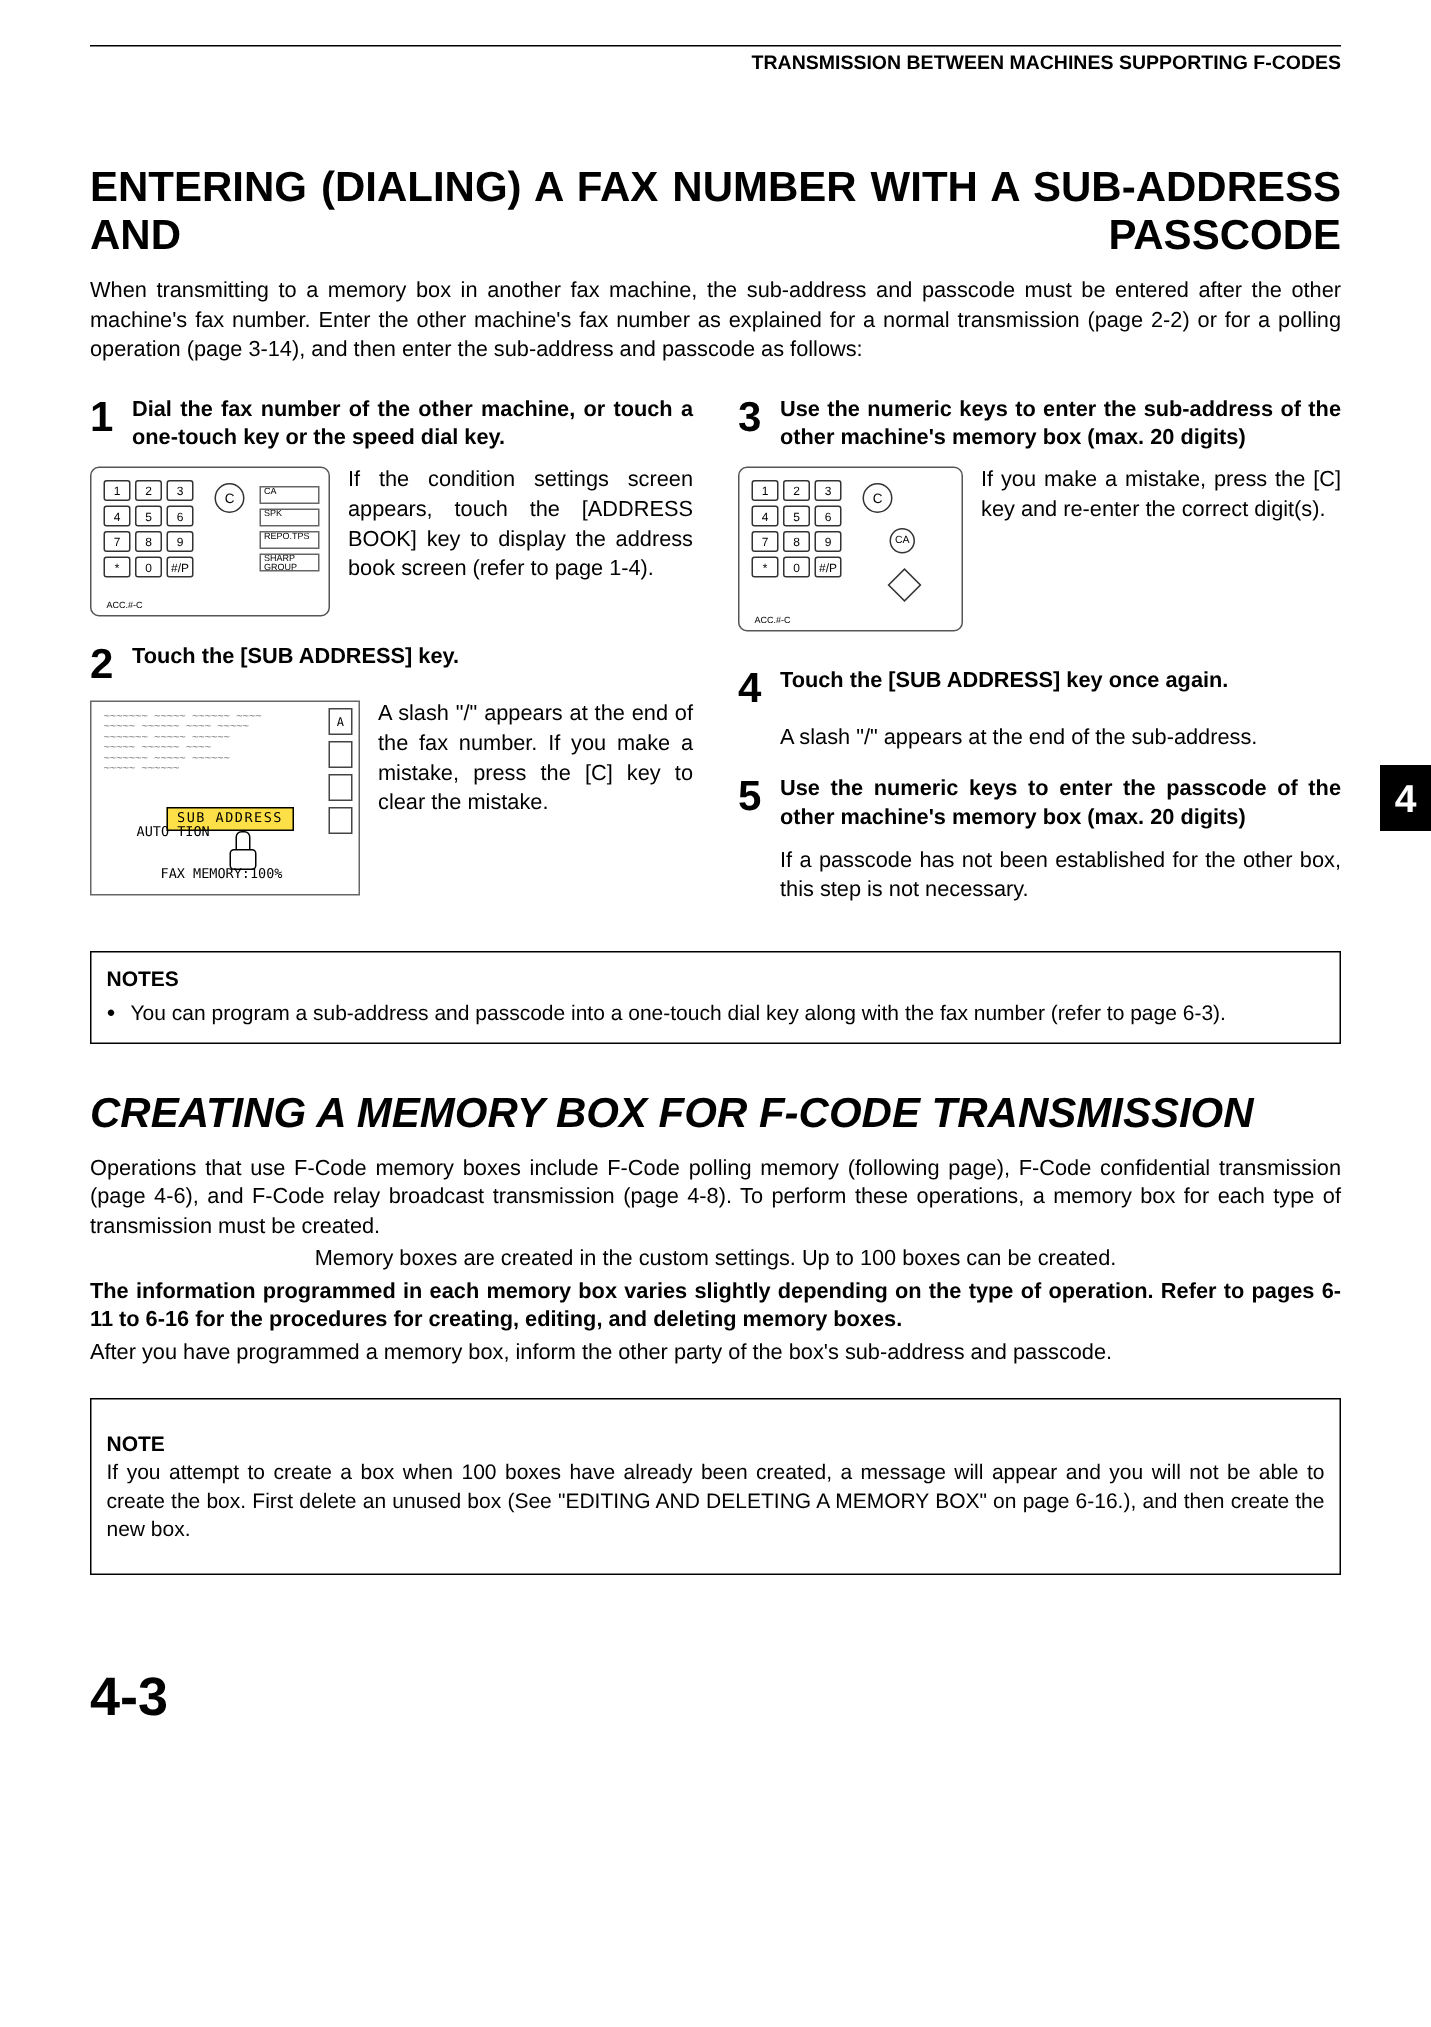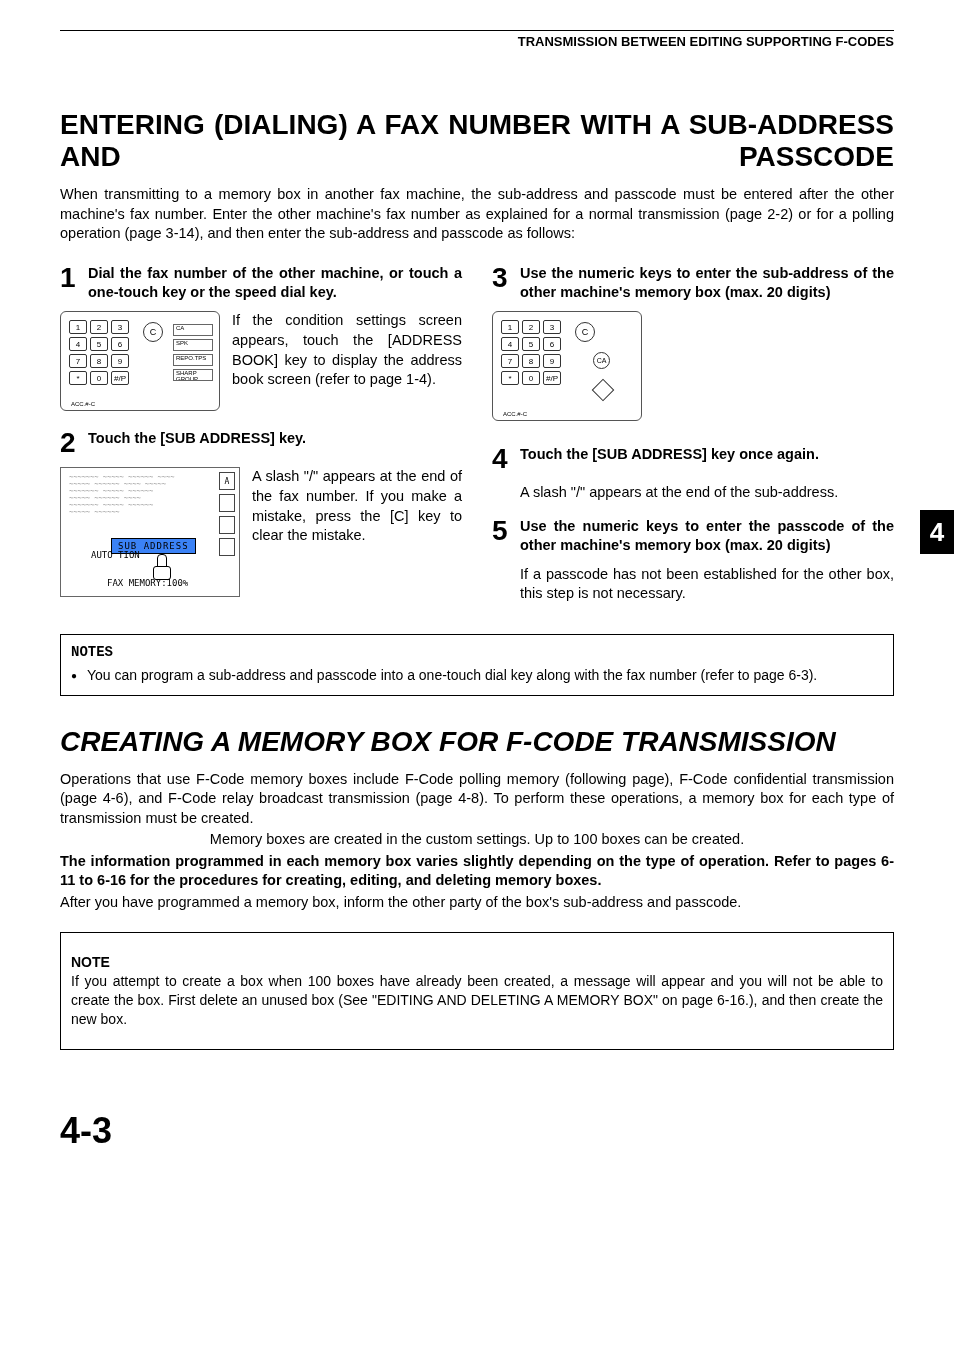--- a/index.html
+++ b/index.html
@@ -92,34 +92,34 @@
     height: 130px;
     flex-shrink: 0;
     border: 1px solid #666;
     position: relative;
     font-family: monospace;
     font-size: 9px;
   }
   .tf-scribble { position:absolute; left:8px; top:6px; right:30px; height:60px; overflow:hidden; line-height:7px; color:#888; font-style:italic; font-size:7px;}
   .tf-side { position:absolute; right:4px; top:4px; width:16px; bottom:4px; }
   .tf-side div { border:1px solid #444; height:18px; margin-bottom:4px; font-size:8px; display:flex; align-items:center; justify-content:center;}
-  .tf-btn { position:absolute; border:1px solid #000; padding:2px 6px; left:50px; top:70px; background:#3b82f6; font-size:9px; letter-spacing:1px;}
+  .tf-btn { position:absolute; border:1px solid #000; padding:2px 6px; left:50px; top:70px; background:#fde047; font-size:9px; letter-spacing:1px;}
   .tf-auto { position:absolute; left:30px; top:82px; font-size:9px;}
   .tf-mem { position:absolute; left:46px; top:110px; font-size:9px;text-align:center;}
   .tf-hand { position:absolute; width:22px; height:28px; left:90px; top:86px; }
   .tf-hand::before{content:""; position:absolute; width:8px;height:14px; background:#fff; border:1px solid #000; border-radius:4px 4px 2px 2px; left:6px; top:0;}
   .tf-hand::after{content:""; position:absolute; width:16px;height:12px; background:#fff; border:1px solid #000; border-radius:3px; left:2px; top:12px;}
   .notes-box {
     border: 1px solid #000;
     padding: 8px 10px;
     margin: 18px 0 30px 0;
     font-size: 14px;
     line-height: 1.35;
   }
-  .notes-box .nt { font-weight: bold; margin-bottom: 4px; font-family: Liberation Mono, monospace; }
+  .notes-box .nt { font-weight: bold; margin-bottom: 4px; }
   .notes-box ul { list-style: none; }
   .notes-box li { position: relative; padding-left: 16px; text-align: justify; margin-bottom: 2px;}
   .notes-box li::before { content:"●"; position:absolute; left:0; font-size:10px; top:3px;}
   .note-box2 {
     border: 1px solid #000;
     padding: 20px 10px;
     font-size: 14px;
     line-height: 1.35;
     text-align: justify;
   }
@@ -143,21 +143,21 @@
     font-size: 36px;
     font-weight: bold;
     margin-top: 60px;
   }
   .bold { font-weight: bold; }
 </style>
 </head>
 <body>
 
 <div class="header-line"></div>
-<div class="header-text">TRANSMISSION BETWEEN EDITING SUPPORTING F-CODES</div>
+<div class="header-text">TRANSMISSION BETWEEN MACHINES SUPPORTING F-CODES</div>
 
 <h1>ENTERING (DIALING) A FAX NUMBER WITH A SUB-ADDRESS AND PASSCODE</h1>
 <p class="intro">When transmitting to a memory box in another fax machine, the sub-address and passcode must be entered after the other machine's fax number. Enter the other machine's fax number as explained for a normal transmission (page 2-2) or for a polling operation (page 3-14), and then enter the sub-address and passcode as follows:</p>
 
 <div class="cols">
 
   <div class="col">
 
     <div class="step">
       <div class="step-num">1</div>
@@ -234,20 +234,21 @@
           <span>9</span>
           <span>*</span>
           <span>0</span>
           <span>#/P</span>
         </div>
         <div class="kp-round">C</div>
         <div class="kp-round r2" style="font-size:7px;">CA</div>
         <div class="kp-diamond"></div>
         <div class="kp-label">ACC.#-C</div>
       </div>
+      <div style="text-align:justify; font-size:14.5px; line-height:1.35;">If you make a mistake, press the [C] key and re-enter the correct digit(s).</div>
     </div>
 
     <div class="step" style="margin-top:24px;">
       <div class="step-num">4</div>
       <div class="step-title">Touch the [SUB ADDRESS] key once again.</div>
     </div>
     <div class="step-body">A slash "/" appears at the end of the sub-address.</div>
 
     <div class="step" style="margin-top:14px;">
       <div class="step-num">5</div>

